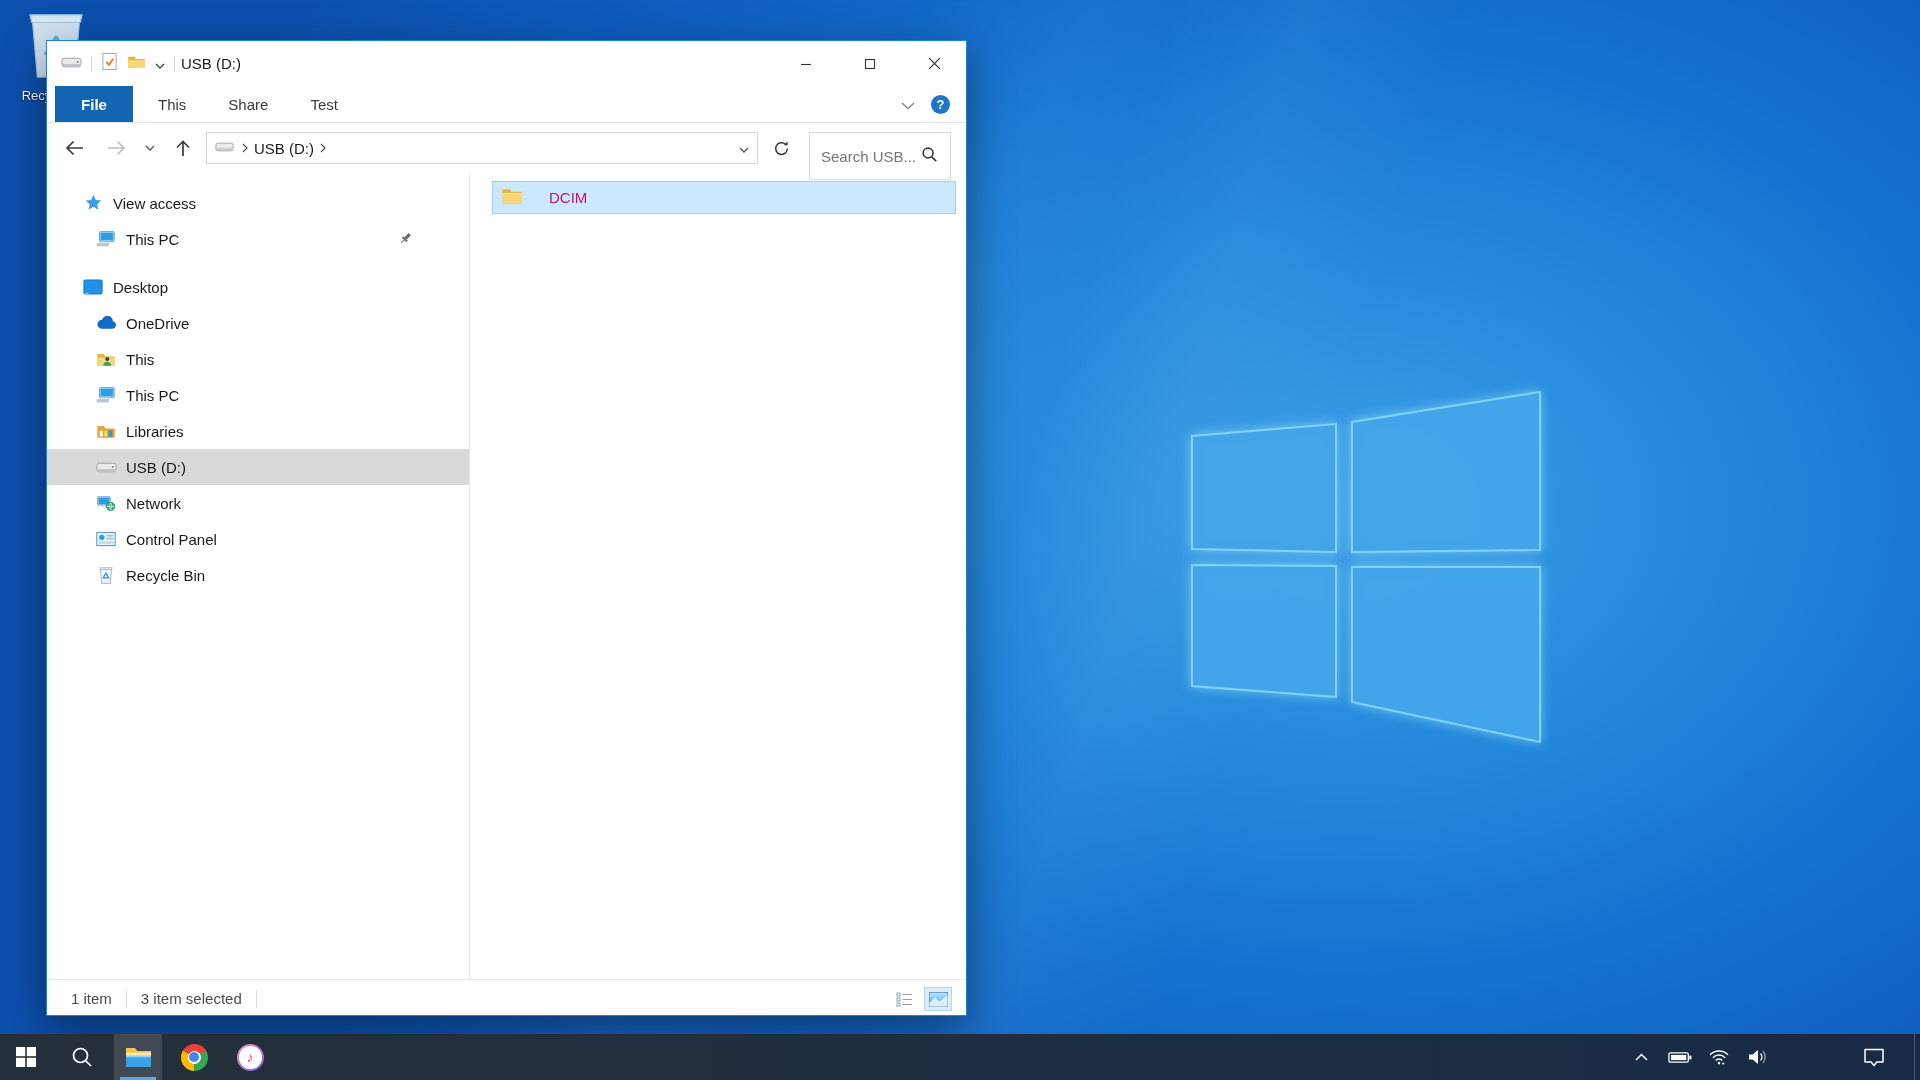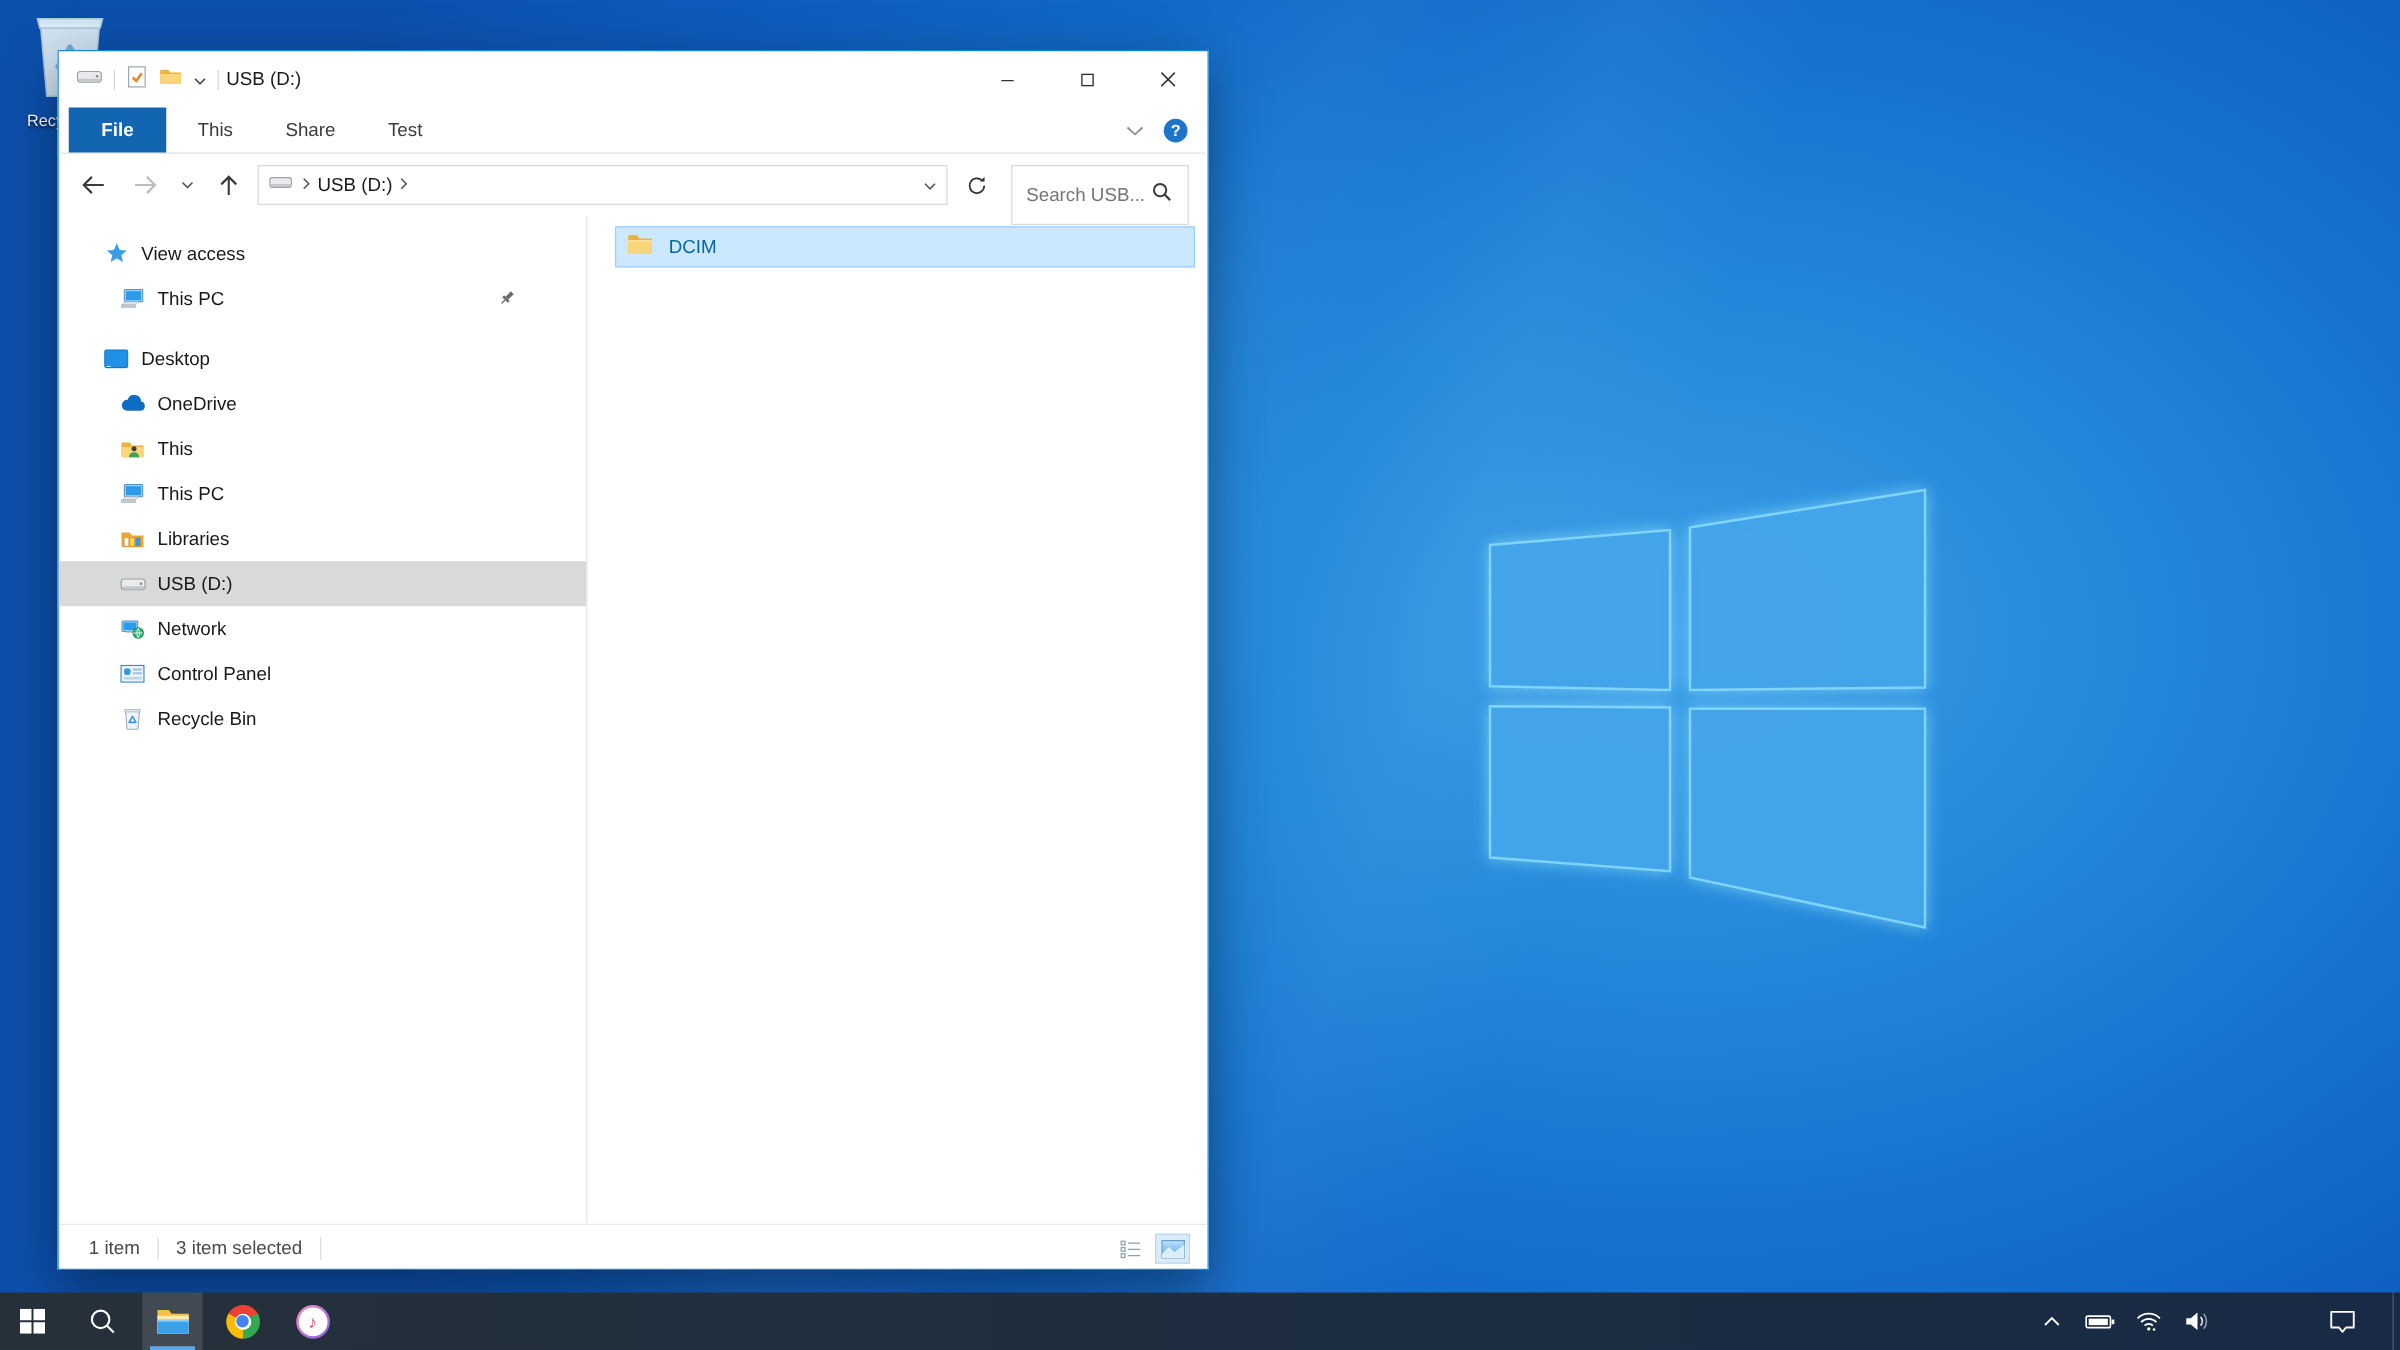--- a/index.html
+++ b/index.html
@@ -58,21 +58,21 @@
   .srow .lbl{font-size:15px;color:#191919;margin-left:8px;white-space:nowrap;}
   .lvl0{padding-left:34px;}
   .lvl1{padding-left:47px;}
   .sel{background:#d9d9d9;}
   .sspace{height:12px;}
   .pin{position:absolute;right:56px;top:10px;}
 
   .content{flex:1;padding:8px 0 0 22px;position:relative;}
   .tile{width:464px;height:33px;background:#cce8ff;border:1px solid #99d1ff;
     display:flex;align-items:center;padding-left:8px;}
-  .tile .lbl{font-size:15px;color:#0369a1;margin-left:12px;}
+  .tile .lbl{font-size:15px;color:#be185d;margin-left:26px;}
 
   .statusbar{position:relative;height:38px;border-top:1px solid #e6e6e6;display:flex;align-items:center;padding-left:24px;}
   .stext{font-size:15px;color:#4a4a4a;}
   .sdiv{width:1px;height:18px;background:#dcdcdc;margin:0 14px;}
   .views{position:absolute;right:14px;top:7px;display:flex;gap:6px;}
   .vbtn{width:28px;height:24px;display:flex;align-items:center;justify-content:center;border:1px solid transparent;}
   .vbtn.active{background:#dcebf8;border-color:#b5d7f0;}
 
   
   .taskbar{position:absolute;left:0;bottom:0;width:1920px;height:46px;z-index:3;

